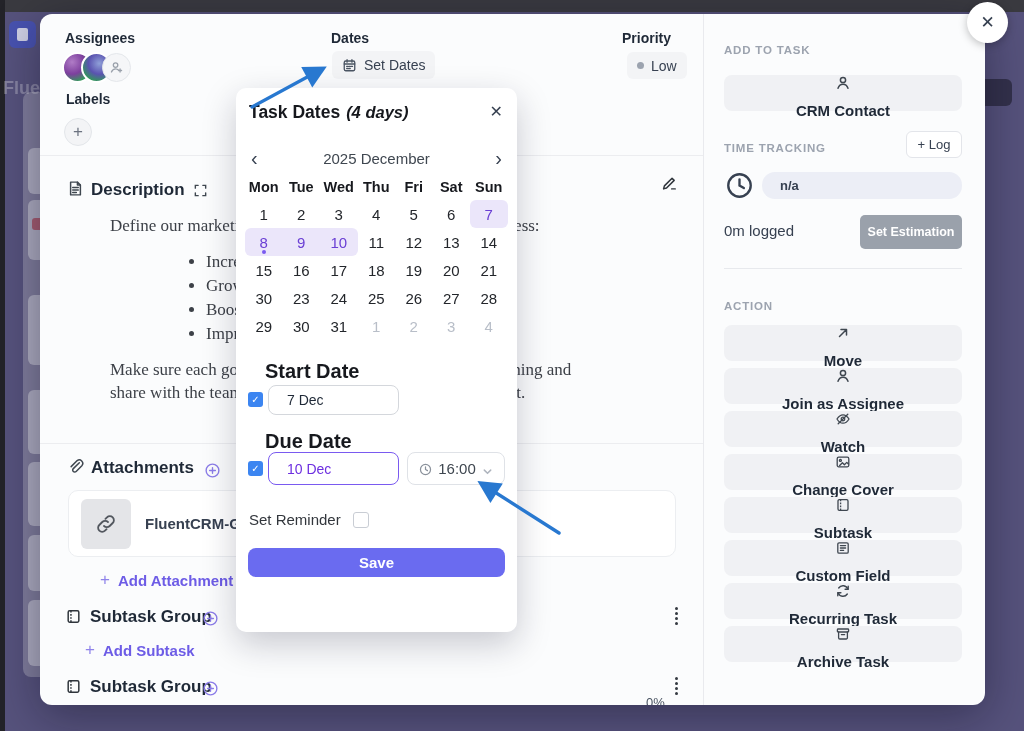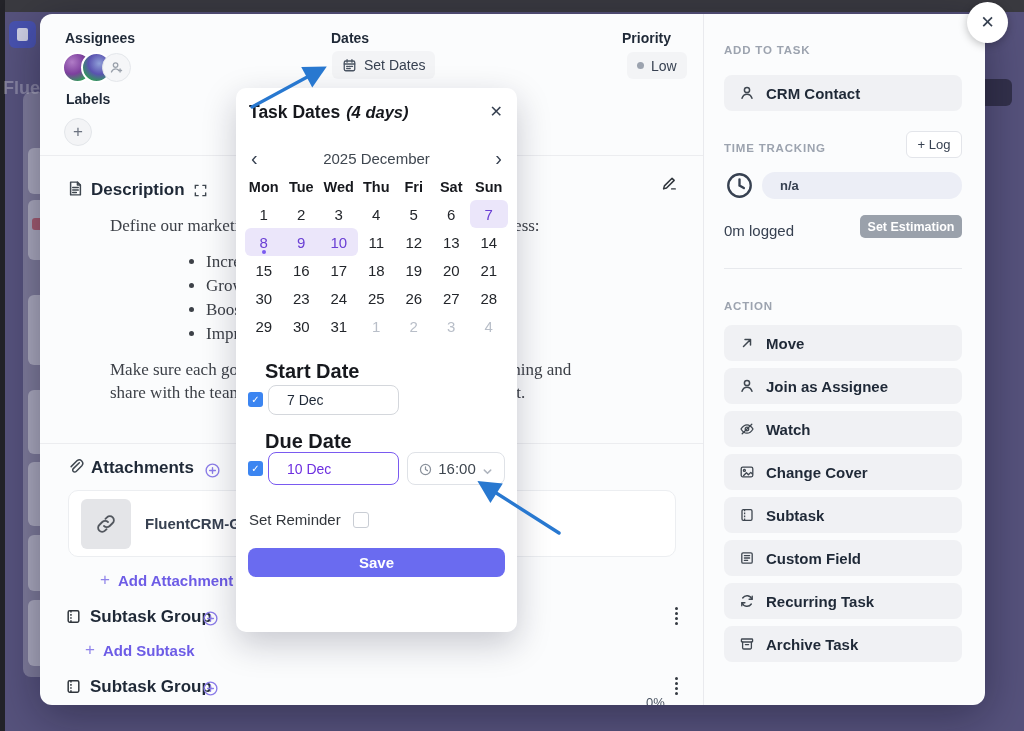--- a/index.html
+++ b/index.html
@@ -55,30 +55,30 @@
   .attach-name { font-size:15px; font-weight:700; color:#374151; }
   .purple-link { position:absolute; display:flex; align-items:center; gap:8px; font-size:15px; font-weight:600; color:#6d5ce6; }
   .purple-link .pl-plus { color:#8f83ea; font-size:17px; font-weight:400; }
   .kebab { position:absolute; left:628px; width:16px; display:flex; flex-direction:column; align-items:center; gap:2px; }
   .kebab i { width:3px; height:3px; border-radius:50%; background:#343a41; }
   .group-progress { position:absolute; left:606px; top:681px; font-size:13px; color:#4b5563; }
 
   
   .s-label { position:absolute; font-size:11.5px; font-weight:700; letter-spacing:.8px; color:#9ca3af; }
   .side-btn { width:238px; height:36px; background:#f0f1f4; border-radius:8px; display:flex; align-items:center;
-    gap:11px; padding:0 15px; font-size:15px; font-weight:600; color:#1f2937; }
+    gap:11px; padding:0 15px; font-size:15px; font-weight:600; color:#1f2937;flex-direction:column; }
   .sicon { width:16px; height:16px; color:#3f4750; flex:0 0 auto; }
   .crm-btn { position:absolute; left:684px; top:61px; }
   .log-btn { position:absolute; left:866px; top:117px; width:56px; height:27px; background:#fff; border:1px solid #e3e5ea;
     border-radius:6px; display:flex; align-items:center; justify-content:center; font-size:13px; color:#374151; }
   .clock-big { position:absolute; left:685px; top:157px; width:29px; height:29px; color:#374151; }
   .na-pill { position:absolute; left:722px; top:158px; width:200px; height:27px; background:#eceef6; border-radius:13px;
     display:flex; align-items:center; padding-left:18px; font-size:13px; font-weight:700; color:#374151; }
   .logged { position:absolute; left:684px; top:208px; font-size:15px; color:#374151; }
-  .est-btn { position:absolute; left:820px; top:201px; width:102px; height:23px; background:#9aa1ab; border-radius:5px;
+  .est-btn { position:absolute; left:820px; top:201px; width:102px; height:34px; background:#9aa1ab; border-radius:5px;
     display:flex; align-items:center; justify-content:center; color:#fff; font-size:12.5px; font-weight:700; }
   .s-div { position:absolute; left:684px; top:254px; width:238px; height:1px; background:#e7e9ed; }
   .action-list { position:absolute; left:684px; top:311px; display:flex; flex-direction:column; gap:7px; }
 
   
   .close-btn { position:absolute; left:967px; top:2px; width:41px; height:41px; border-radius:50%; background:#fff;
     box-shadow:0 2px 8px rgba(0,0,0,.25); display:flex; align-items:center; justify-content:center;
     font-size:17px; color:#374151; z-index:25; }
 
   

